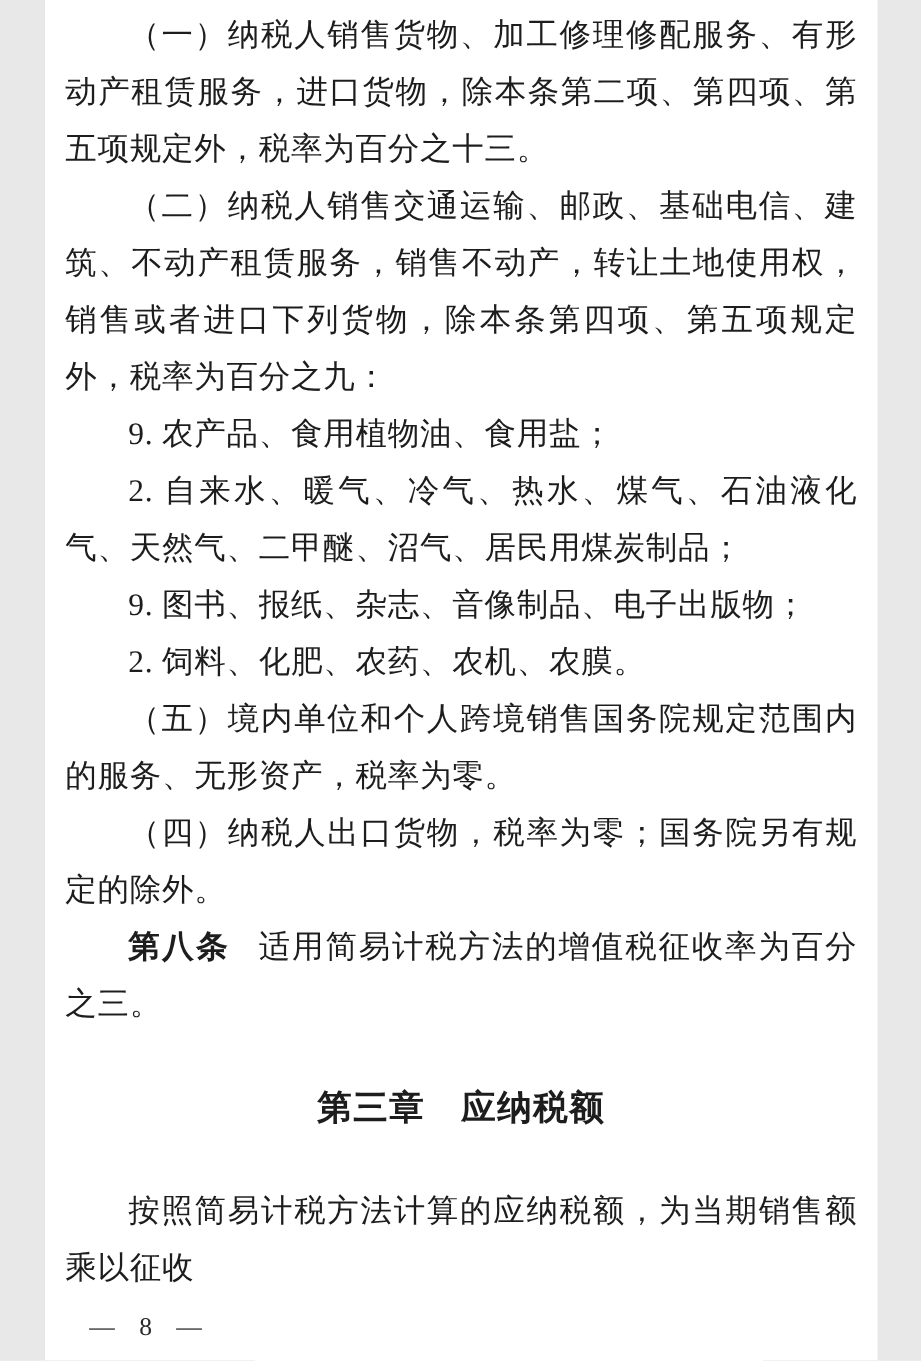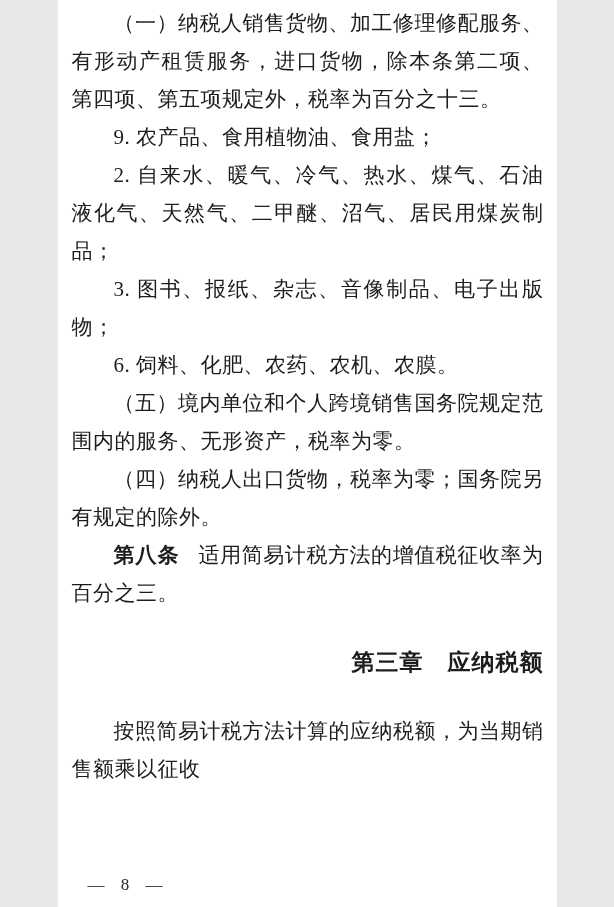--- a/index.html
+++ b/index.html
@@ -1,18 +1,18 @@
 <!DOCTYPE html>
 <html><head>
 <meta charset="utf-8">
 <style>
   html, body { margin: 0; padding: 0; background: #e8e8e8; }
   .page {
     position: relative;
-    width: 499px;
+    width: 555px;
     height: 907px;
     margin: 0 auto;
     background: #ffffff;
     font-family: "Liberation Serif", serif;
     color: #1d1d1d;
     overflow: hidden;
   }
   .body-text {
     position: absolute;
     left: 14px;
@@ -32,44 +32,45 @@
   .para .lead {
     font-weight: 700;
     margin-right: 0.9em;
     letter-spacing: 1px;
   }
   .chapter {
     margin: 32px 0 30px 0;
     font-size: 23px;
     font-weight: 700;
     line-height: 38px;
-    text-align: right;
+    text-align: center;
     text-indent: 0;
     letter-spacing: 1px;
   }
   .footer {
     position: absolute;
     left: 30px;
     bottom: 12px;
     font-size: 17px;
     letter-spacing: 2px;
     word-spacing: 8px;
     color: #2a2a2a;
   }
 </style>
 </head>
 <body>
 
 <div class="page">
   <main class="body-text">
     <p class="para">（一）纳税人销售货物、加工修理修配服务、有形动产租赁服务，进口货物，除本条第二项、第四项、第五项规定外，税率为百分之十三。</p>
+    <p class="para">（二）纳税人销售交通运输、邮政、基础电信、建筑、不动产租赁服务，销售不动产，转让土地使用权，销售或者进口下列货物，除本条第四项、第五项规定外，税率为百分之九：</p>
     <p class="para">9. 农产品、食用植物油、食用盐；</p>
     <p class="para">2. 自来水、暖气、冷气、热水、煤气、石油液化气、天然气、二甲醚、沼气、居民用煤炭制品；</p>
-    <p class="para">3. 图书、报纸、杂志、音像制品、电子出版物；</p>
-    <p class="para">6. 饲料、化肥、农药、农机、农膜。</p>
+    <p class="para">9. 图书、报纸、杂志、音像制品、电子出版物；</p>
+    <p class="para">2. 饲料、化肥、农药、农机、农膜。</p>
     <p class="para">（五）境内单位和个人跨境销售国务院规定范围内的服务、无形资产，税率为零。</p>
     <p class="para">（四）纳税人出口货物，税率为零；国务院另有规定的除外。</p>
 
     <p class="para"><b class="lead">第八条</b><span>适用简易计税方法的增值税征收率为百分之三。</span></p>
 
     <h2 class="chapter">第三章　应纳税额</h2>
 
 
     <p class="para">按照简易计税方法计算的应纳税额，为当期销售额乘以征收</p>
   </main>

